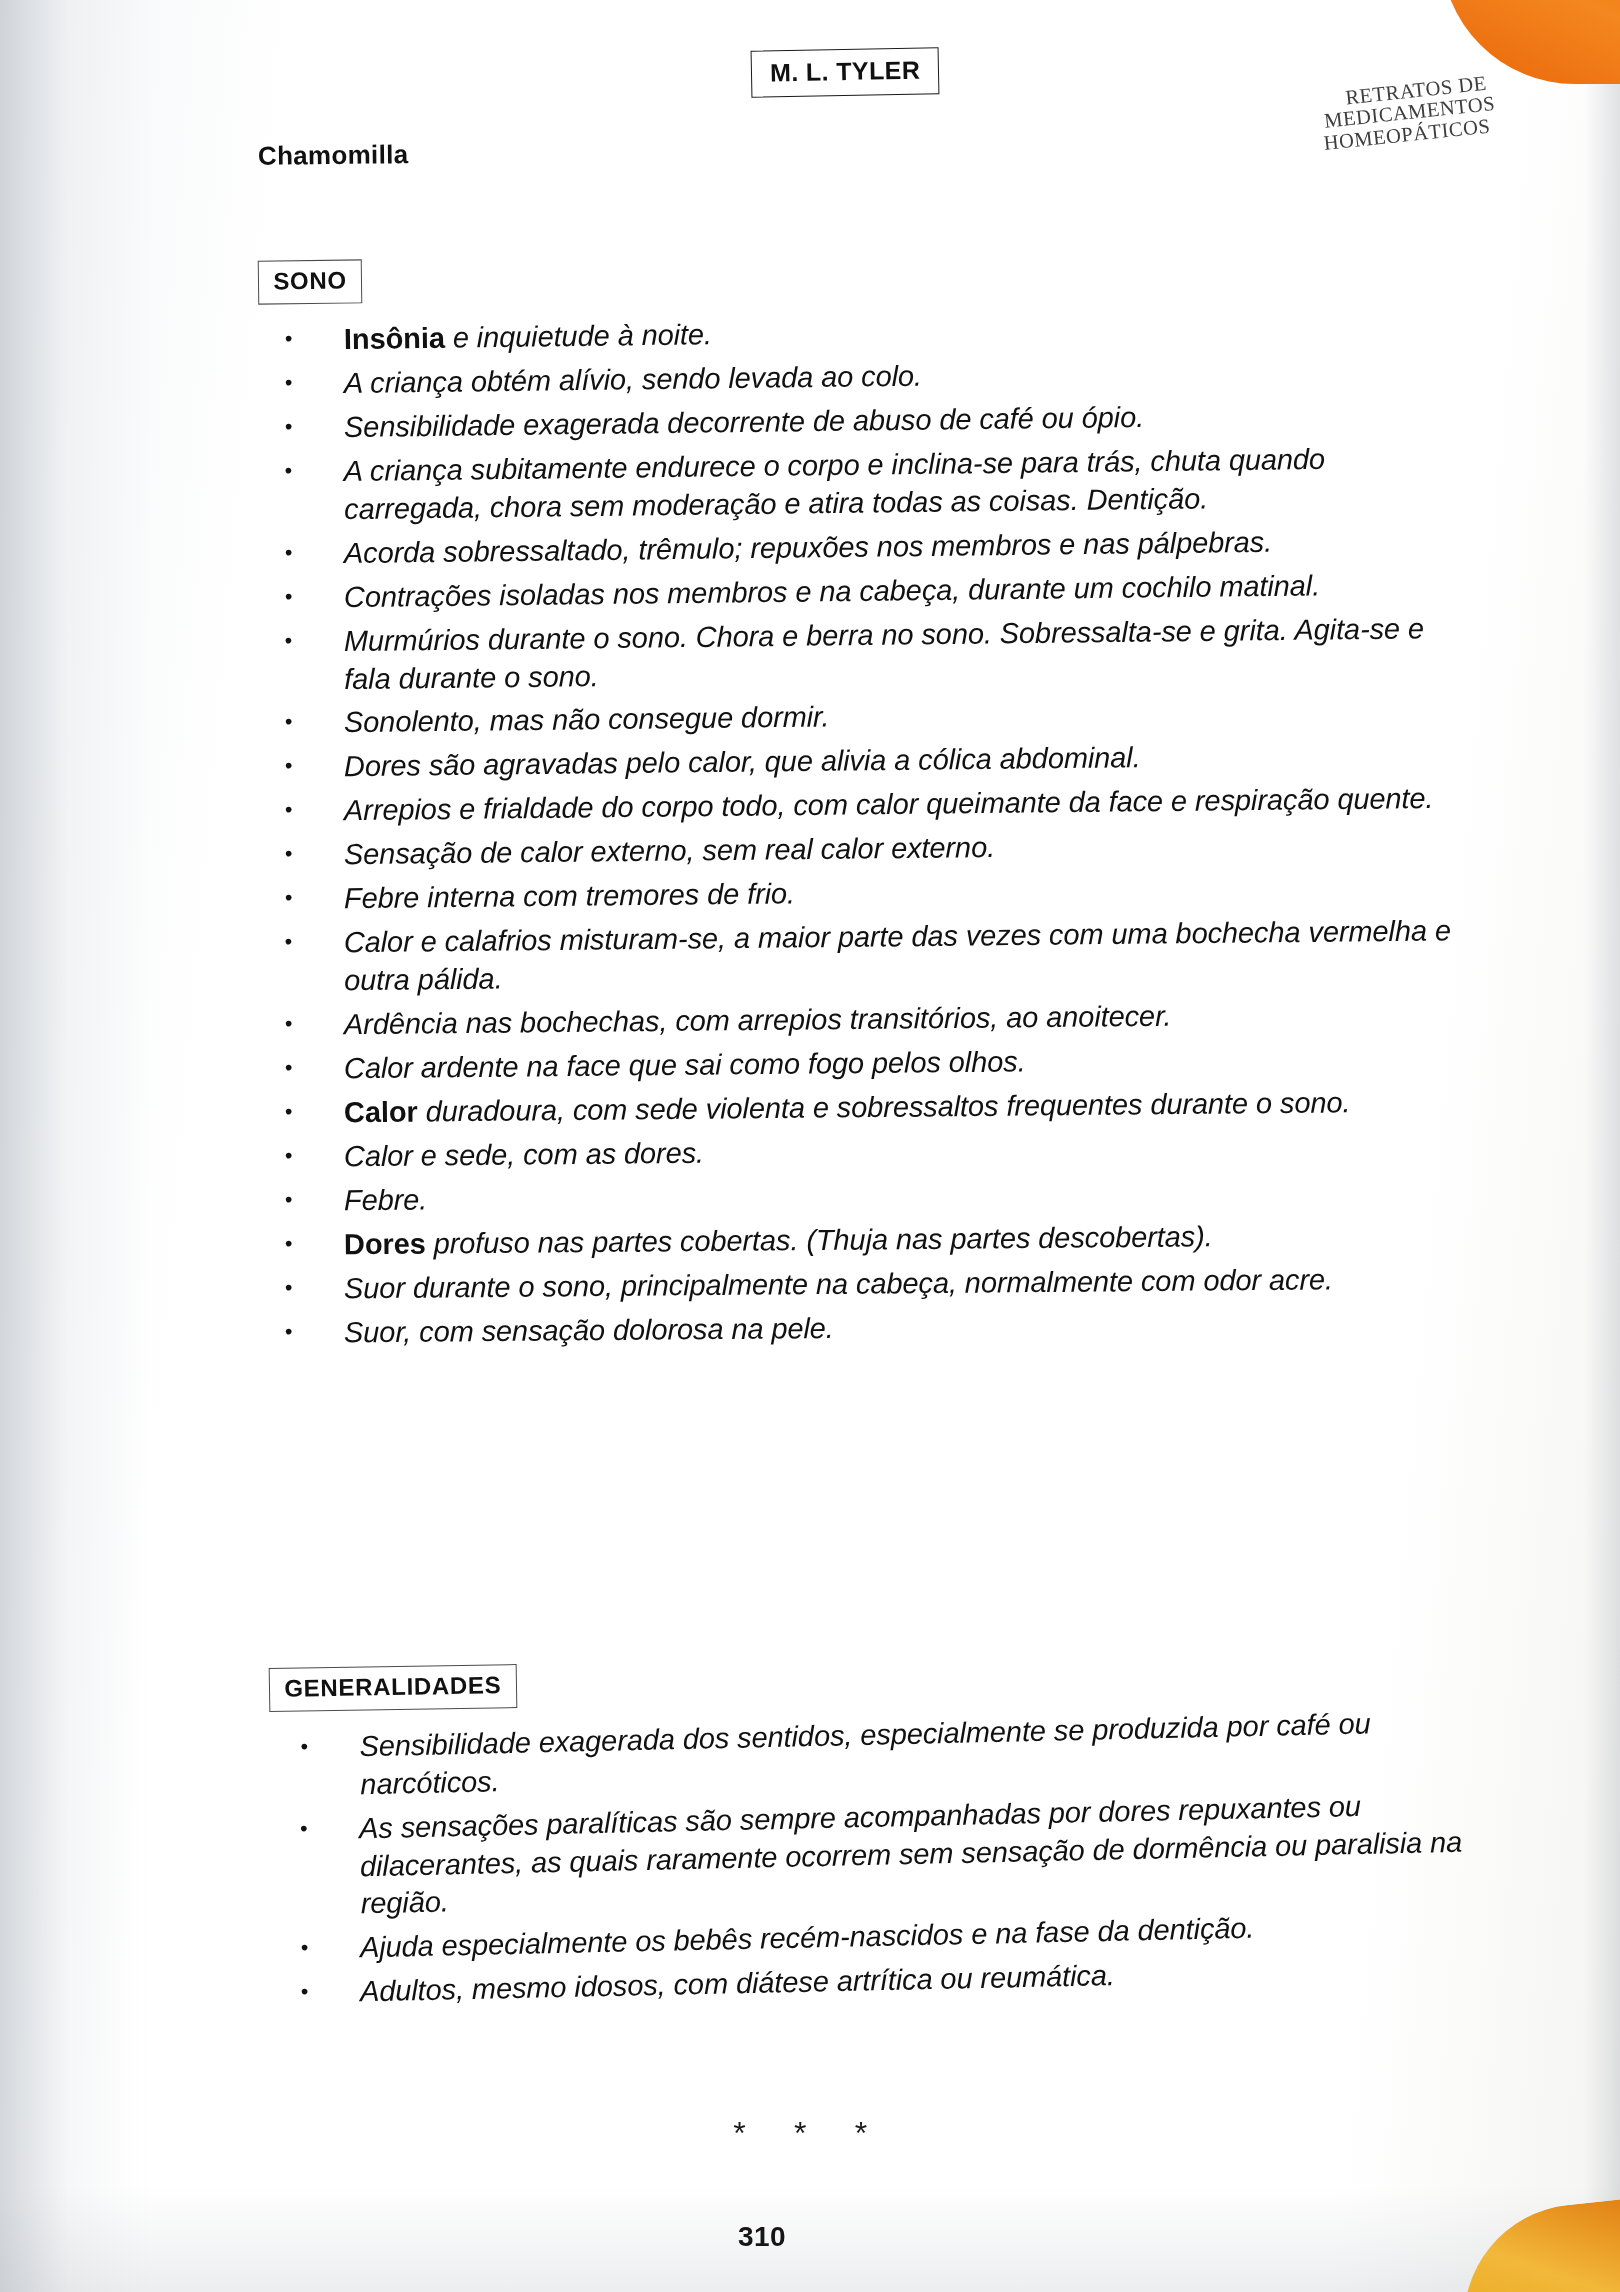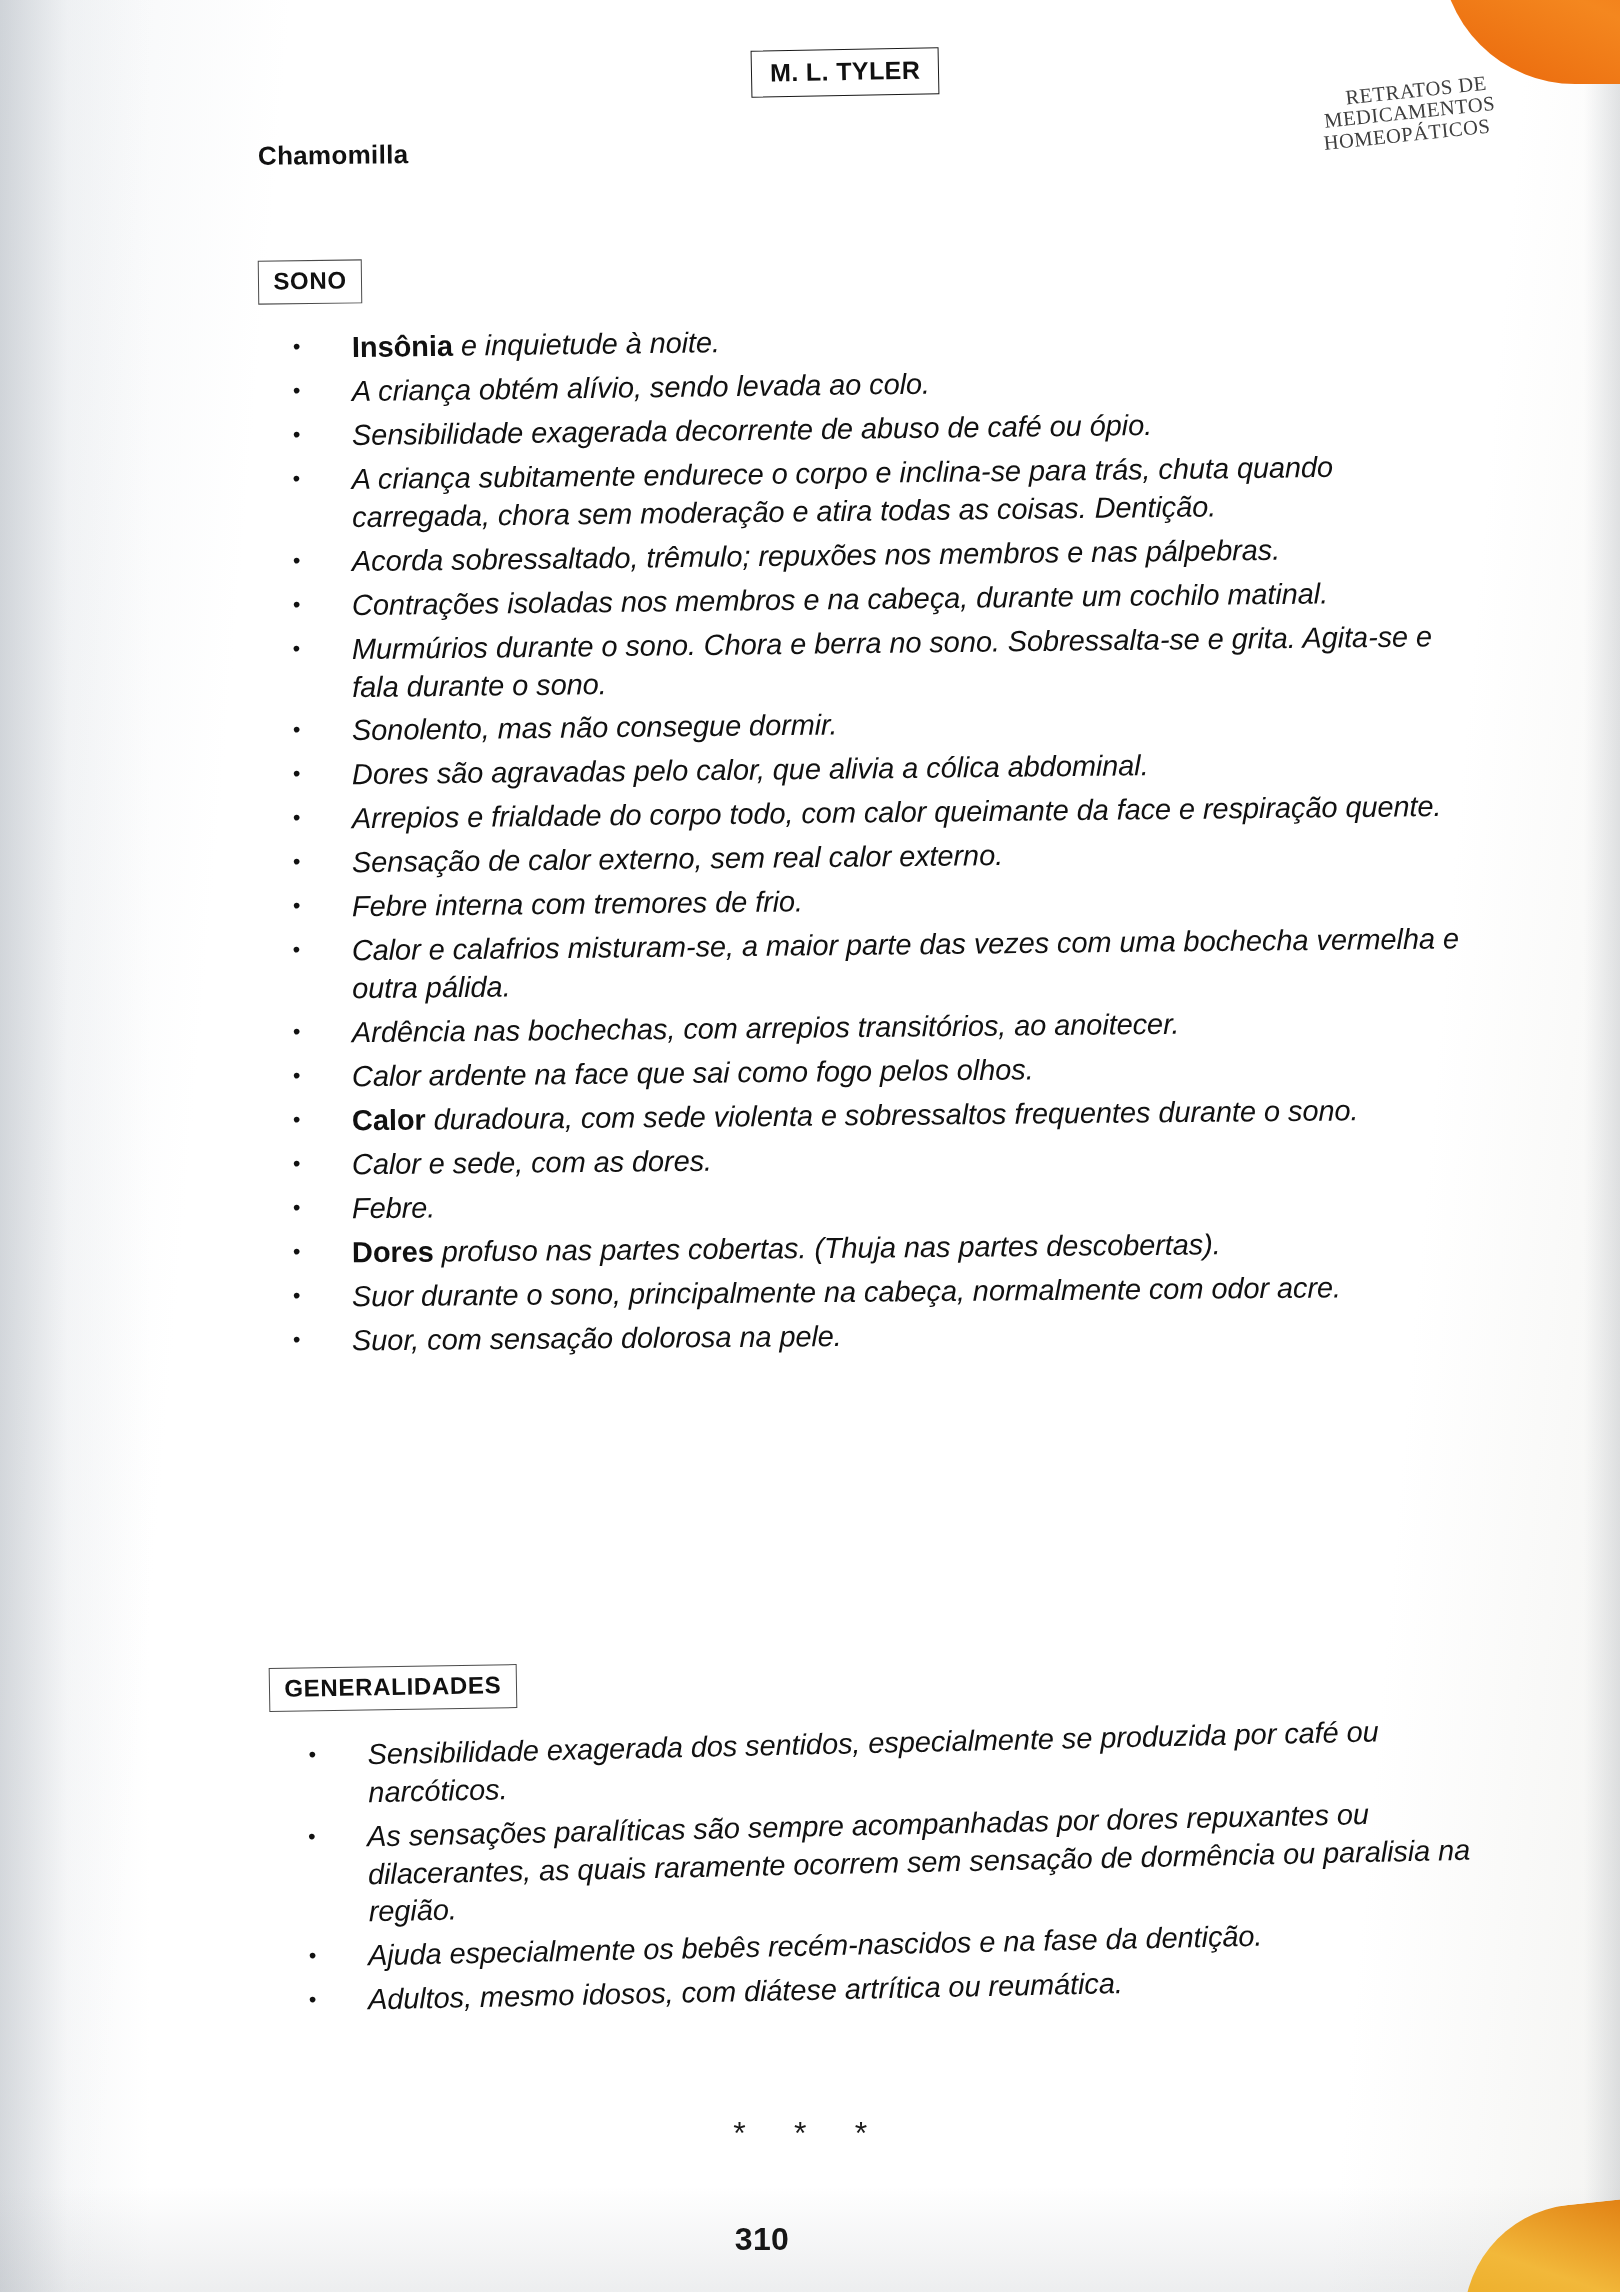--- a/index.html
+++ b/index.html
@@ -139,21 +139,21 @@
     font-weight: bold;
     letter-spacing: 0.7px;
     background: #ffffff;
     white-space: nowrap;
   }
   #heading-sono   { left: 258px; top: 260px; transform: rotate(-0.7deg); }
   #heading-gerais { left: 269px; top: 1666px; transform: rotate(-0.9deg); }
 
   ul.bullets {
     position: absolute;
-    margin: 8px;
+    margin: 0;
     padding: 0;
     list-style: none;
     width: 1200px;
   }
   #list-sono   { left: 269px; top: 322px; }
   #list-gerais { left: 285px; top: 1730px; }
 
   ul.bullets > li {
     position: relative;
     padding-left: 75px;
@@ -191,21 +191,21 @@
     text-align: center;
     font-size: 32px;
     letter-spacing: 19.7px;
     color: #1b1b1b;
   }
   .page-number {
     position: absolute;
     left: 0; top: 2221px;
     width: 1524px;
     text-align: center;
-    font-size: 32px;
+    font-size: 28px;
     font-weight: bold;
     color: #161616;
     letter-spacing: 0.4px;
   }
 </style>
 </head>
 <body>
 
 <div class="page">
 

